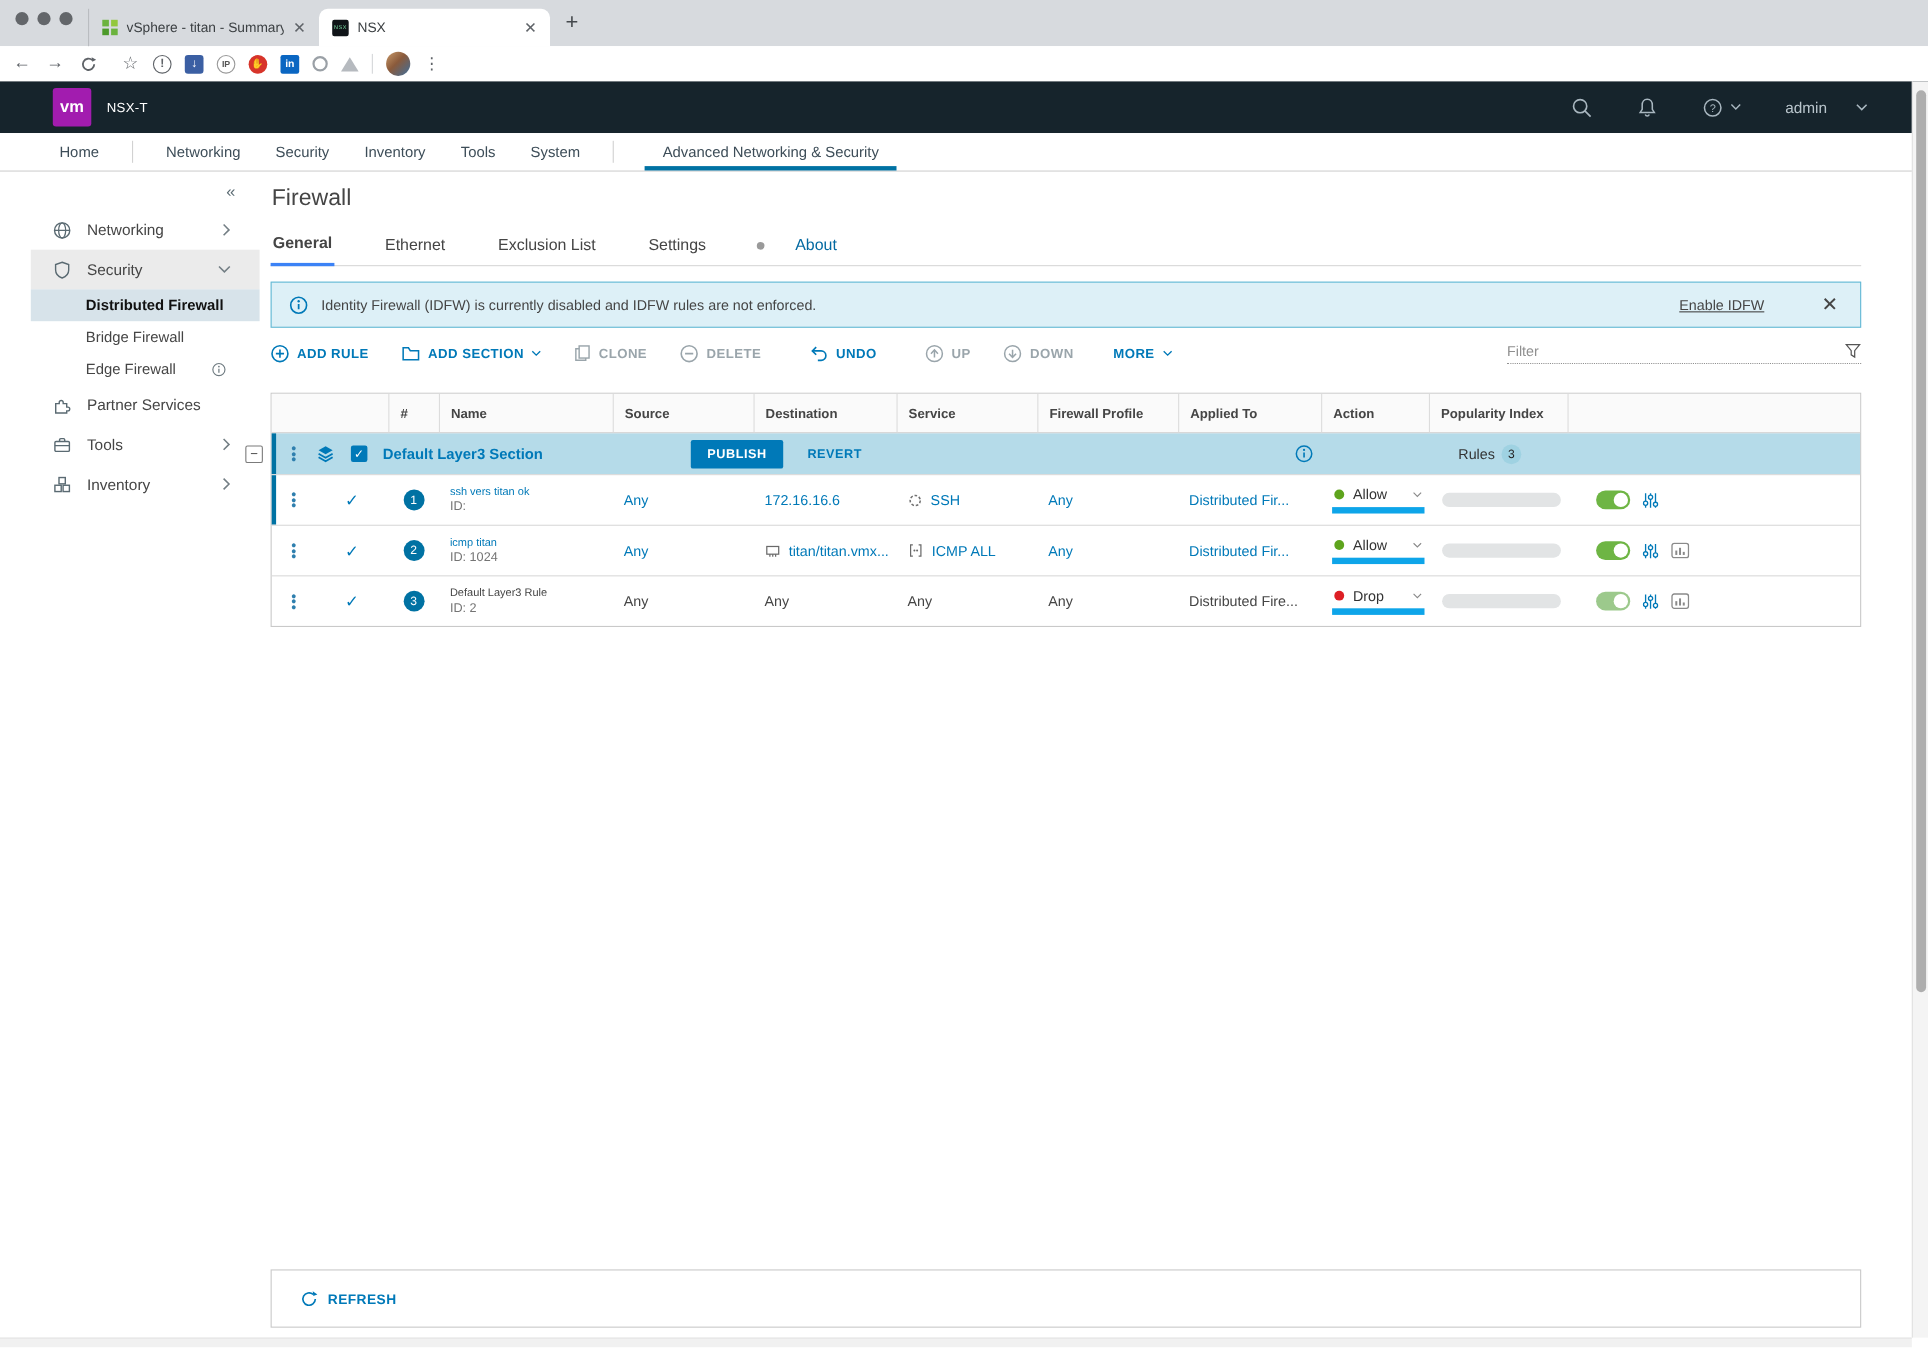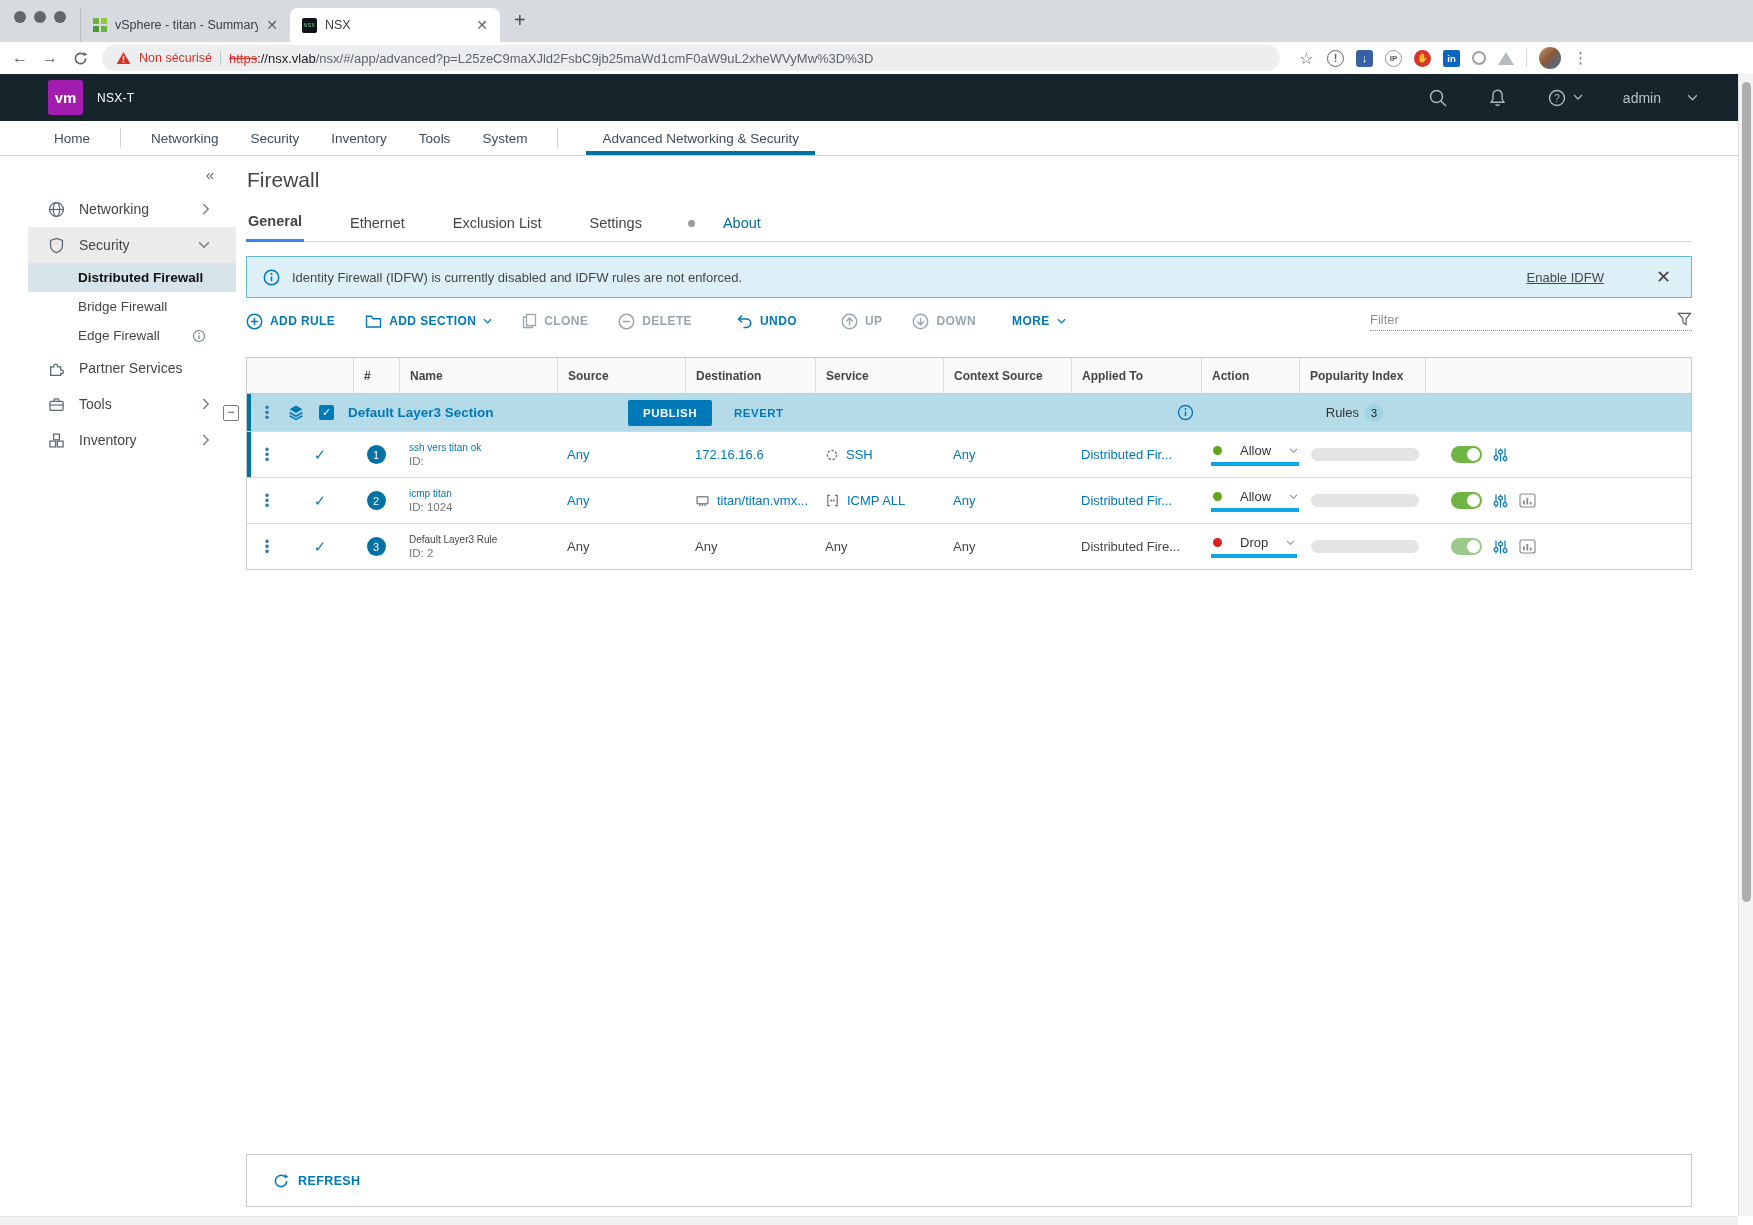--- a/index.html
+++ b/index.html
@@ -111,21 +111,21 @@
 
   .rrow { height:46px; border-top:1px solid #d9d9d9; position:relative; font-size:13px; }
   .rrow .cell { padding-left:10px; white-space:nowrap; overflow:hidden; }
   .num-badge { width:19px; height:19px; border-radius:50%; background:#0072a3; color:#fff; font-size:11px; display:flex; align-items:center; justify-content:center; margin:0 auto; }
   .checkmark { text-align:center; color:#0079b8; font-size:15px; }
   .nm .n1 { font-size:10px; }
   .nm .n2 { font-size:11.5px; color:#747474; margin-top:2px; }
   .blue { color:#0079b8; }
   .mut { color:#454545; }
   .svcell { display:flex; align-items:center; gap:7px; }
-  .action-dd { display:inline-flex; align-items:center; gap:18px; border-bottom:4px solid #0ea5e9; padding:0 2px 4px 2px; min-width:84px; }
+  .action-dd { display:inline-flex; align-items:center; gap:8px; border-bottom:6px solid #0ea5e9; padding:0 2px 4px 2px; min-width:84px; }
   .dot { width:9px; height:9px; border-radius:50%; }
   .dot.g { background:#5ea41d; } .dot.r { background:#dd1f25; }
   .act-lbl { font-size:13px; color:#333; flex:1; }
   .pop-bar { width:108px; height:13px; border-radius:7px; background:#e2e4e5; margin-left:12px; }
   .controls { display:flex; align-items:center; gap:11px; padding-left:26px; }
   .toggle { width:31px; height:17px; border-radius:9px; background:#6eb544; position:relative; flex:none; }
   .toggle.lite { background:#9cc98c; }
   .toggle::after { content:""; position:absolute; right:2px; top:2px; width:13px; height:13px; border-radius:50%; background:#fff; }
 
   
@@ -169,30 +169,20 @@
 
   <div class="urlbar">
     <span class="navbtn">←</span>
     <span class="navbtn">→</span>
     <span class="navbtn">
       <svg width="15" height="15" viewBox="0 0 16 16">
           <path d="M13.5 8a5.5 5.5 0 1 1-1.8-4.1" stroke="#5f6368" stroke-width="1.8" fill="none"></path>
           <polygon points="11,1 11.6,5.4 15.4,3.6" fill="#5f6368"></polygon>
         </svg>
     </span>
-    <div class="urlfield">
-      <svg width="15" height="14" viewBox="0 0 16 15">
-          <path d="M8 1 L15.3 14 H0.7 Z" fill="#d93025"></path>
-          <rect x="7.2" y="5.2" width="1.6" height="4.6" fill="#fff"></rect>
-          <rect x="7.2" y="11" width="1.6" height="1.6" fill="#fff"></rect>
-        </svg>
-      <span class="warn-txt">Non sécurisé</span>
-      <span class="urlsep"></span>
-      <span><span class="scheme">https</span><span class="host">://nsx.vlab</span><span class="path">/nsx/#/app/advanced?p=L25zeC9maXJld2FsbC9jb25maWd1cmF0aW9uL2xheWVyMw%3D%3D</span></span>
-    </div>
     <div class="ext">
       <span class="ext-ic" style="font-size:16px;">☆</span>
       <span class="ext-ic" style="border:1.5px solid #5f6368;border-radius:50%;font-weight:bold;">!</span>
       <span class="ext-ic ic-dl">↓</span>
       <span class="ext-ic ic-ip">IP</span>
       <span class="ext-ic ic-abp">✋</span>
       <span class="ext-ic ic-in">in</span>
       <span class="ext-ic ic-ring"></span>
       <span class="ic-tri"></span>
       <span class="sep"></span>
@@ -412,21 +402,21 @@
       <div class="fw-table">
 
         <div class="gridrow thead">
           <div class="th nb"></div>
           <div class="th nb"></div>
           <div class="th">#</div>
           <div class="th">Name</div>
           <div class="th">Source</div>
           <div class="th">Destination</div>
           <div class="th">Service</div>
-          <div class="th">Context Source</div>
+          <div class="th">Firewall Profile</div>
           <div class="th">Applied To</div>
           <div class="th">Action</div>
           <div class="th">Popularity Index</div>
           <div class="th"></div>
         </div>
 
         <div class="sect-row accent">
           <div class="expander">−</div>
           <div class="kebab">
               <span>•</span>

